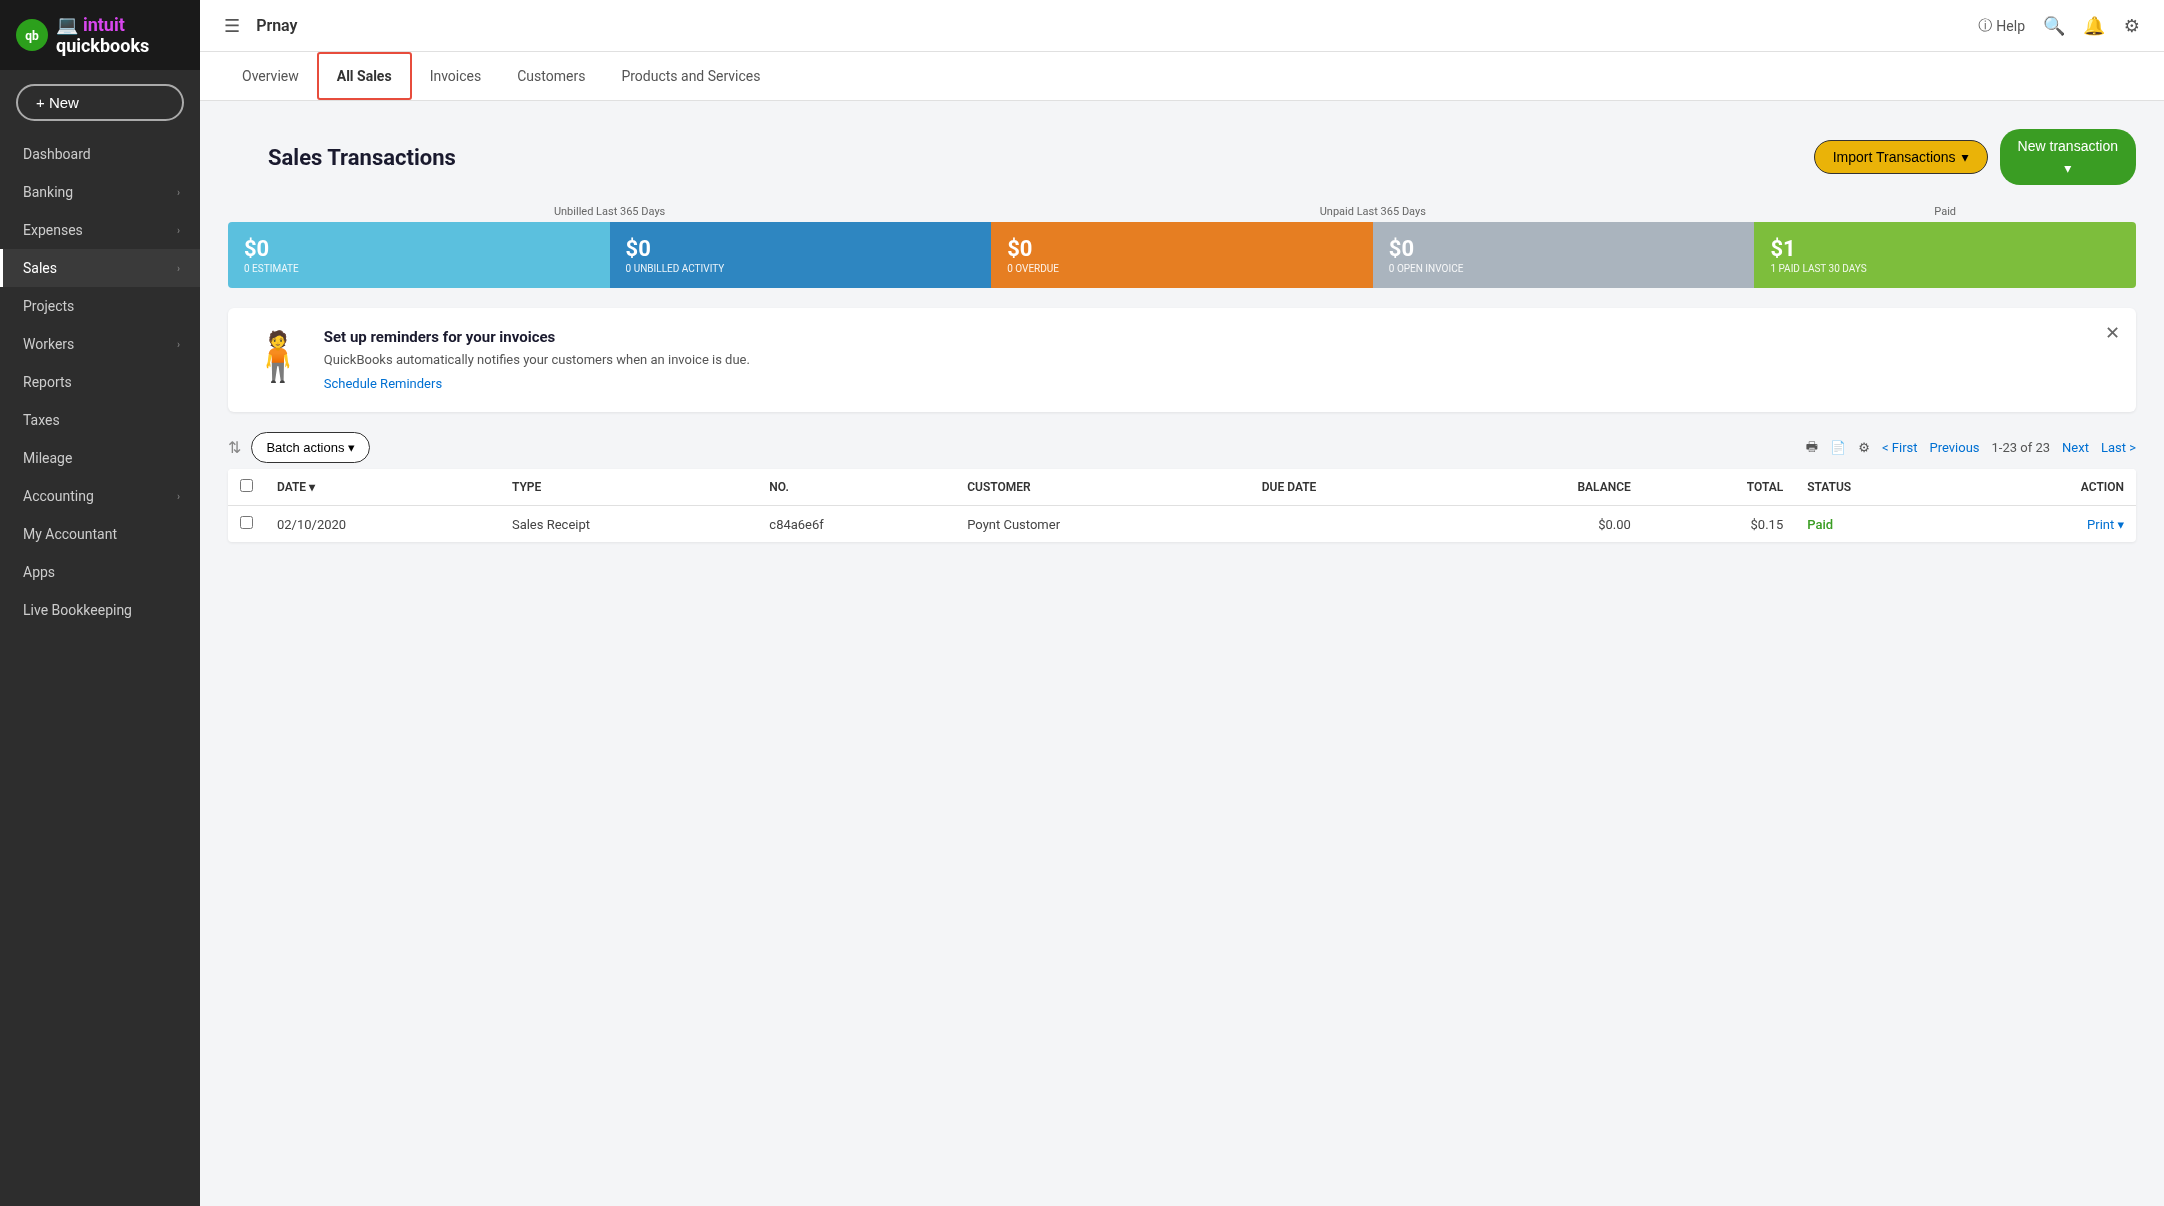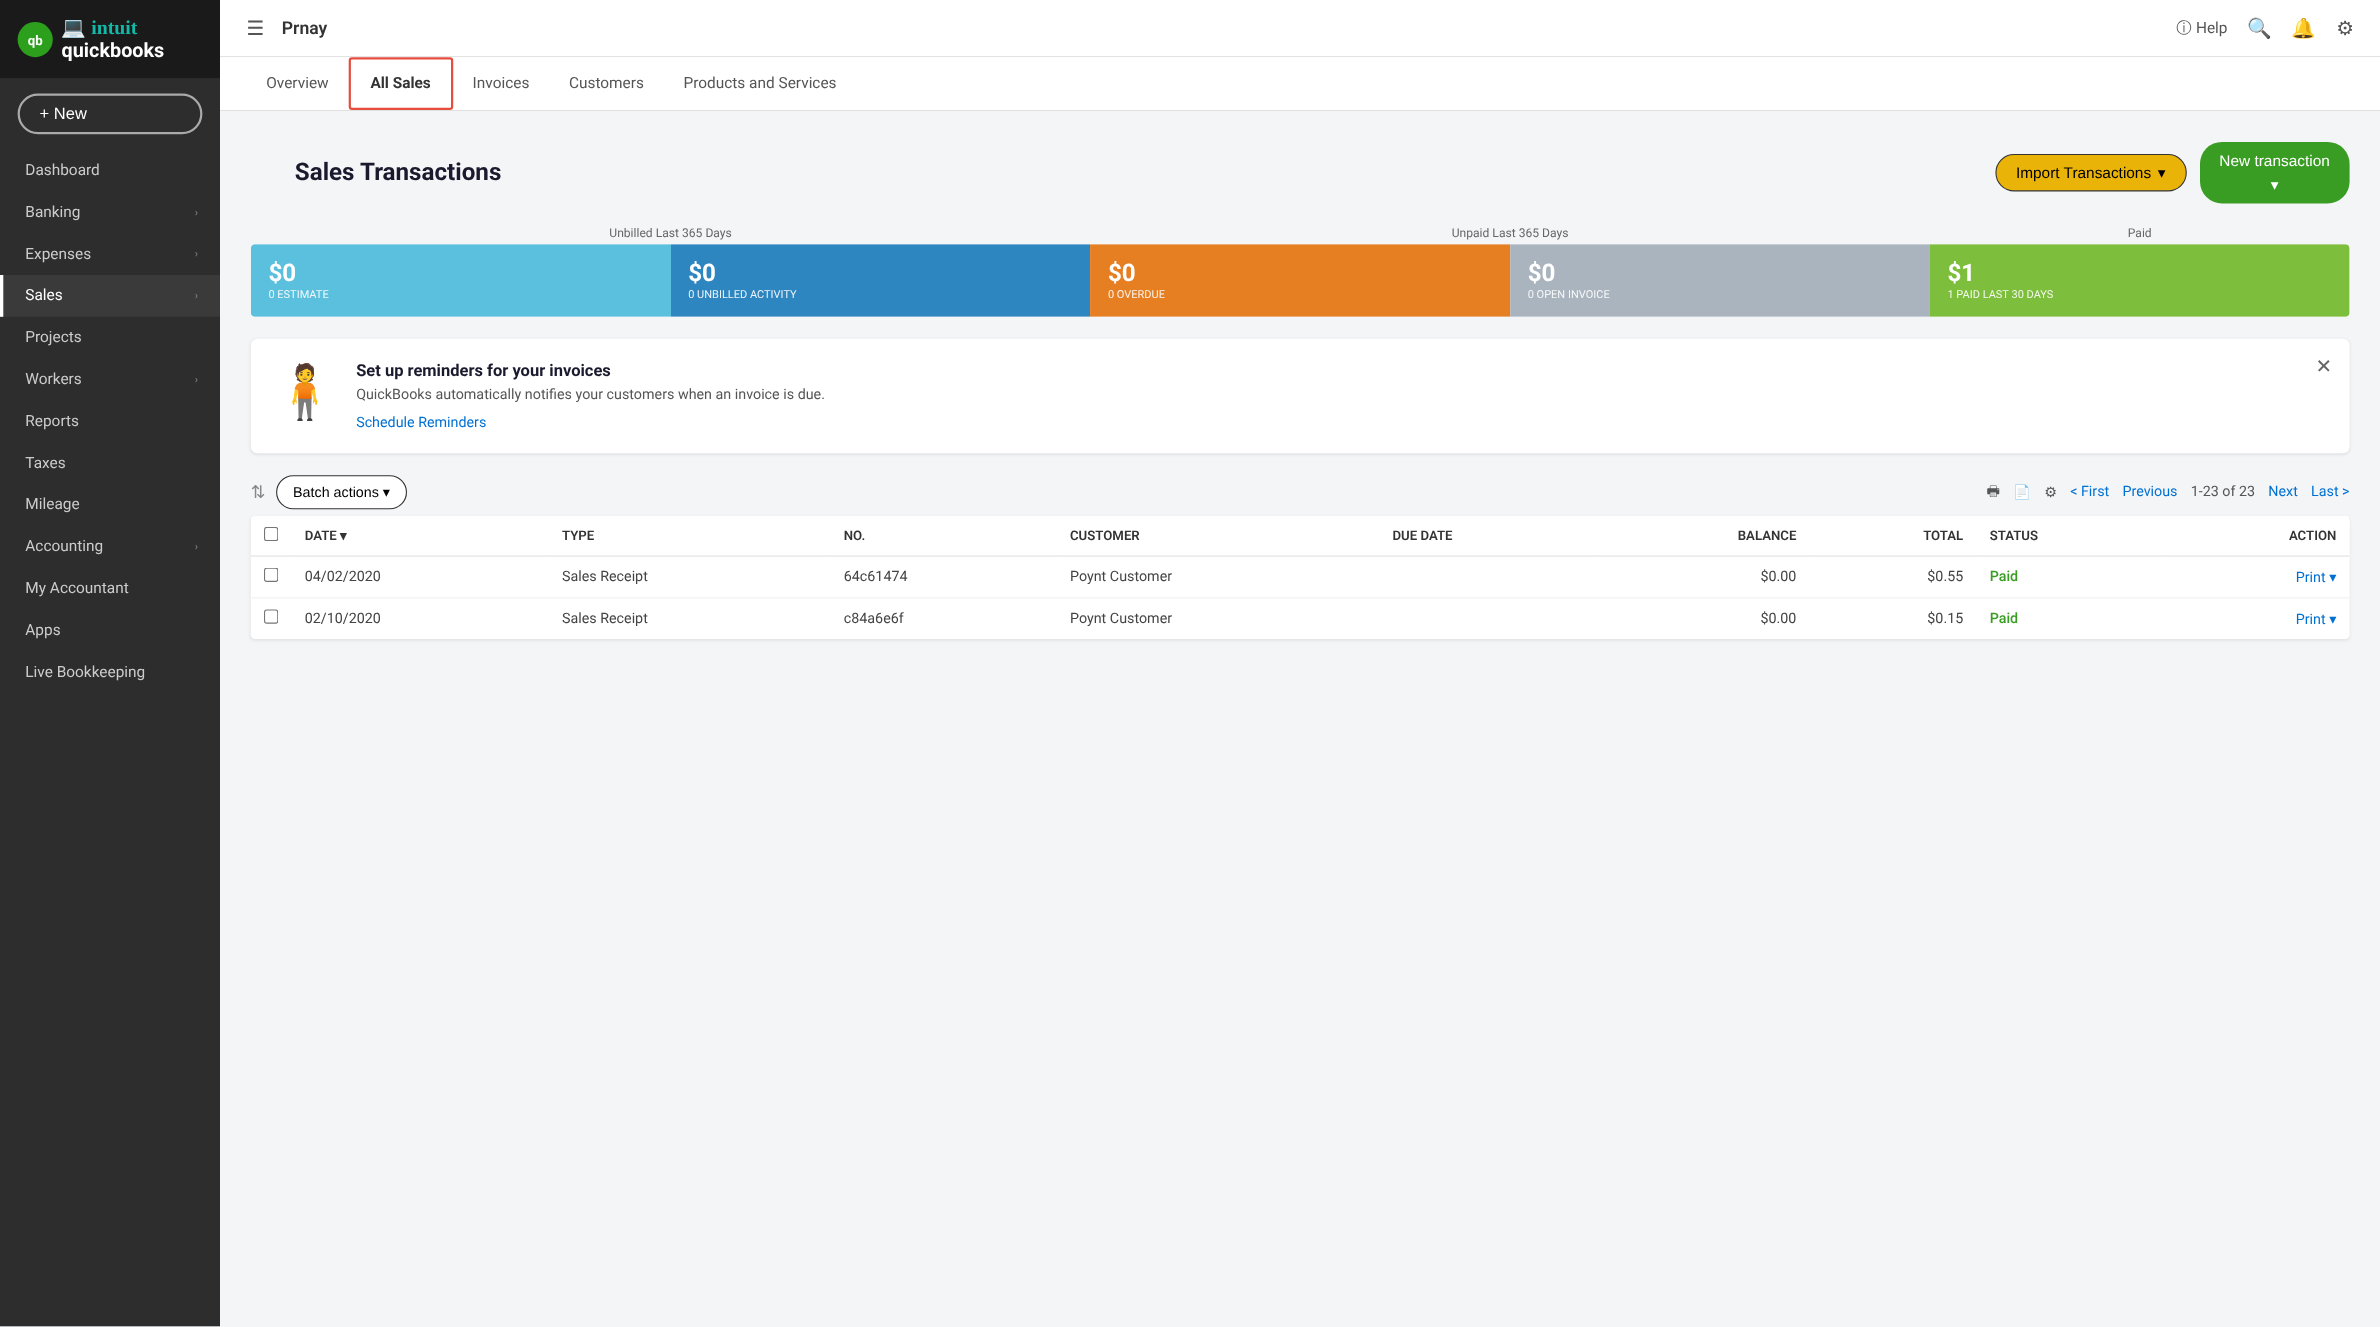--- a/index.html
+++ b/index.html
@@ -25,21 +25,21 @@
     .qb-logo-circle {
       width: 32px; height: 32px;
       background: #2ca01c;
       border-radius: 50%;
       display: flex; align-items: center; justify-content: center;
       margin-right: 8px;
       font-size: 14px; font-weight: bold; color: #fff;
       flex-shrink: 0;
     }
     .qb-logo-text { color: #fff; font-size: 18px; font-weight: 700; }
-    .qb-logo-text span { color: #14b8a6; font-family: Liberation Serif, serif; }
+    .qb-logo-text span { color: #d946ef; }
 
     #new-btn {
       margin: 14px 16px;
       border: 2px solid #aaa;
       background: transparent;
       color: #fff;
       border-radius: 20px;
       padding: 8px 18px;
       font-size: 15px;
       cursor: pointer;
@@ -439,32 +439,20 @@
           <th id="th-no">NO.</th>
           <th id="th-customer">CUSTOMER</th>
           <th id="th-duedate">DUE DATE</th>
           <th id="th-balance" class="right">BALANCE</th>
           <th id="th-total" class="right">TOTAL</th>
           <th id="th-status">STATUS</th>
           <th id="th-action" class="right">ACTION</th>
         </tr>
       </thead>
       <tbody id="table-body">
-      <tr>
-    <td class="checkbox-cell"><input type="checkbox" style=""></td>
-    <td>04/02/2020</td>
-    <td>Sales Receipt</td>
-    <td>64c61474</td>
-    <td>Poynt Customer</td>
-    <td></td>
-    <td class="right">$0.00</td>
-    <td class="right">$0.55</td>
-    <td><span class="status-paid">Paid</span></td>
-    <td class="right"><a class="action-link">Print ▾</a></td>
-  </tr>
           <tr>
     <td class="checkbox-cell"><input type="checkbox" style=""></td>
     <td>02/10/2020</td>
     <td>Sales Receipt</td>
     <td>c84a6e6f</td>
     <td>Poynt Customer</td>
     <td></td>
     <td class="right">$0.00</td>
     <td class="right">$0.15</td>
     <td><span class="status-paid">Paid</span></td>

